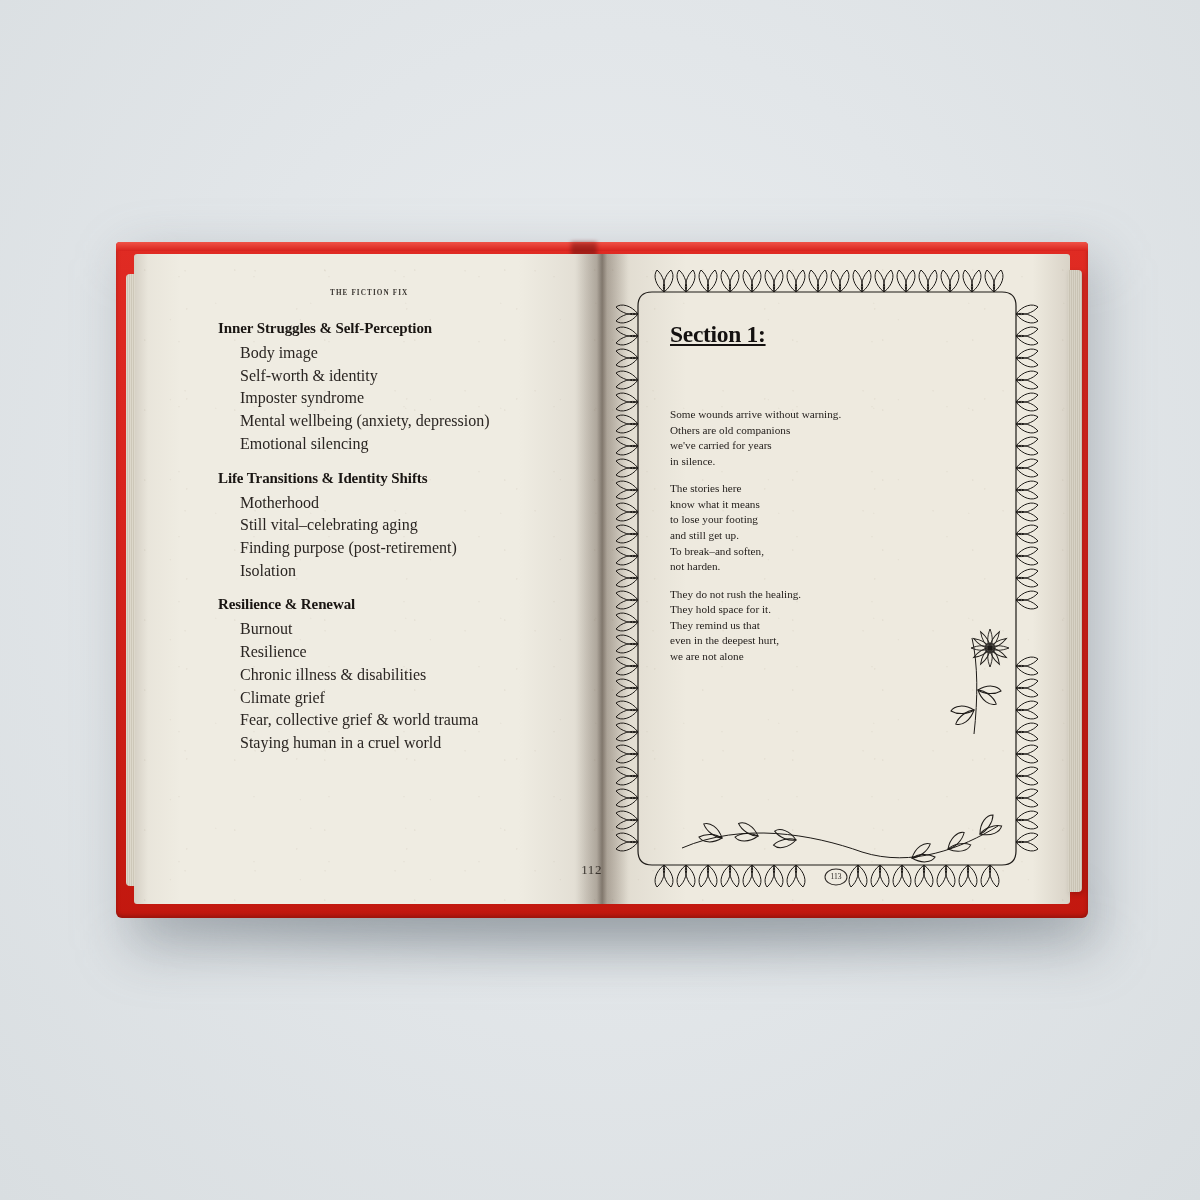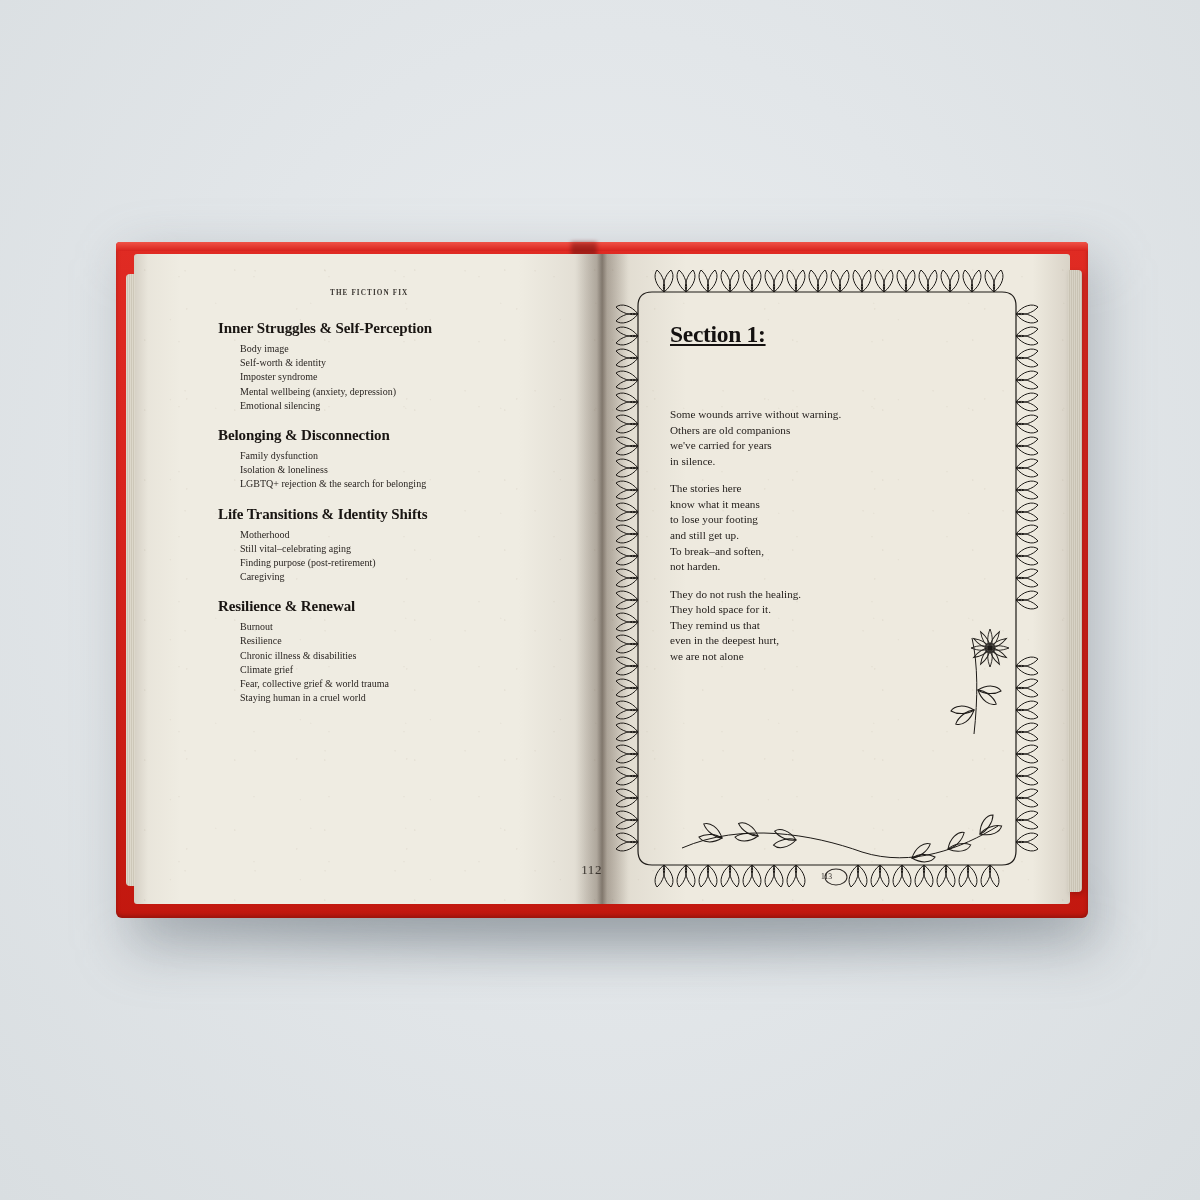--- a/index.html
+++ b/index.html
@@ -191,21 +191,21 @@
   }
   .toc-group { margin-bottom: 14px; }
   .toc-group-title {
     font-size: 15px;
     font-weight: 700;
     letter-spacing: -0.1px;
     margin-bottom: 5px;
     color: #191512;
   }
   .toc-item {
-    font-size: 10px;
+    font-size: 16px;
     line-height: 1.42;
     padding-left: 22px;
     color: #2a2522;
   }
   .folio-left {
     position: absolute;
     left: 0; right: 0;
     bottom: 26px;
     text-align: right;
     font-size: 13px;
@@ -247,21 +247,21 @@
   .body-copy p { margin: 0 0 12px 0; }
   .folio-right {
     position: absolute;
     left: 50%;
     transform: translateX(-50%);
     bottom: 18px;
     width: 30px;
     height: 19px;
     display: flex;
     align-items: center;
-    justify-content: flex-start;
+    justify-content: center;
     font-size: 7.6px;
     color: #2c2724;
   }
   .folio-right .badge-ring {
     position: absolute;
     left: 50%; top: 50%;
     transform: translate(-50%, -50%);
     width: 21px; height: 15px;
     border: 1px solid #2c2724;
     border-radius: 50%;
@@ -308,33 +308,27 @@
 
           <div class="toc-group">
             <div class="toc-group-title">Inner Struggles &amp; Self-Perception</div>
             <div class="toc-item">Body image</div>
             <div class="toc-item">Self-worth &amp; identity</div>
             <div class="toc-item">Imposter syndrome</div>
             <div class="toc-item">Mental wellbeing (anxiety, depression)</div>
             <div class="toc-item">Emotional silencing</div>
           </div>
 
-          <div class="toc-group">
-            <div class="toc-group-title">Belonging &amp; Disconnection</div>
-            <div class="toc-item">Family dysfunction</div>
-            <div class="toc-item">Isolation &amp; loneliness</div>
-            <div class="toc-item">LGBTQ+ rejection &amp; the search for belonging</div>
-          </div>
 
           <div class="toc-group">
             <div class="toc-group-title">Life Transitions &amp; Identity Shifts</div>
             <div class="toc-item">Motherhood</div>
             <div class="toc-item">Still vital–celebrating aging</div>
             <div class="toc-item">Finding purpose (post-retirement)</div>
-            <div class="toc-item">Caregiving</div>
+            <div class="toc-item">Isolation</div>
           </div>
 
           <div class="toc-group">
             <div class="toc-group-title">Resilience &amp; Renewal</div>
             <div class="toc-item">Burnout</div>
             <div class="toc-item">Resilience</div>
             <div class="toc-item">Chronic illness &amp; disabilities</div>
             <div class="toc-item">Climate grief</div>
             <div class="toc-item">Fear, collective grief &amp; world trauma</div>
             <div class="toc-item">Staying human in a cruel world</div>

